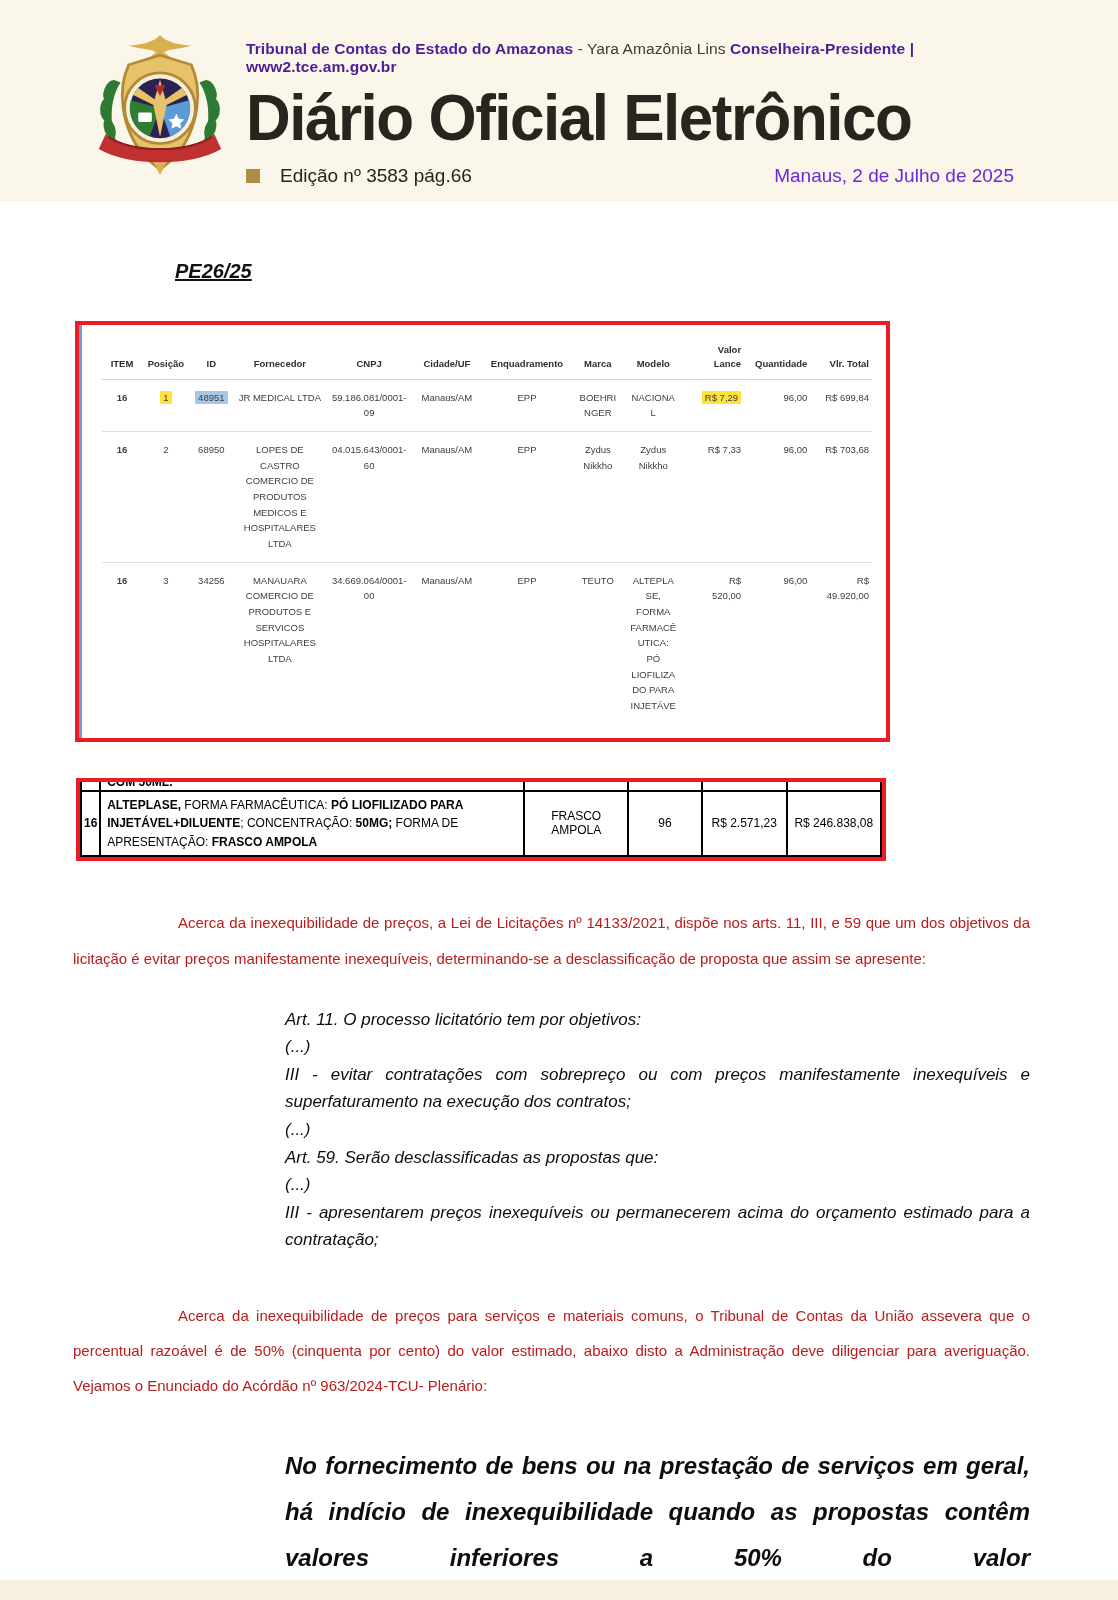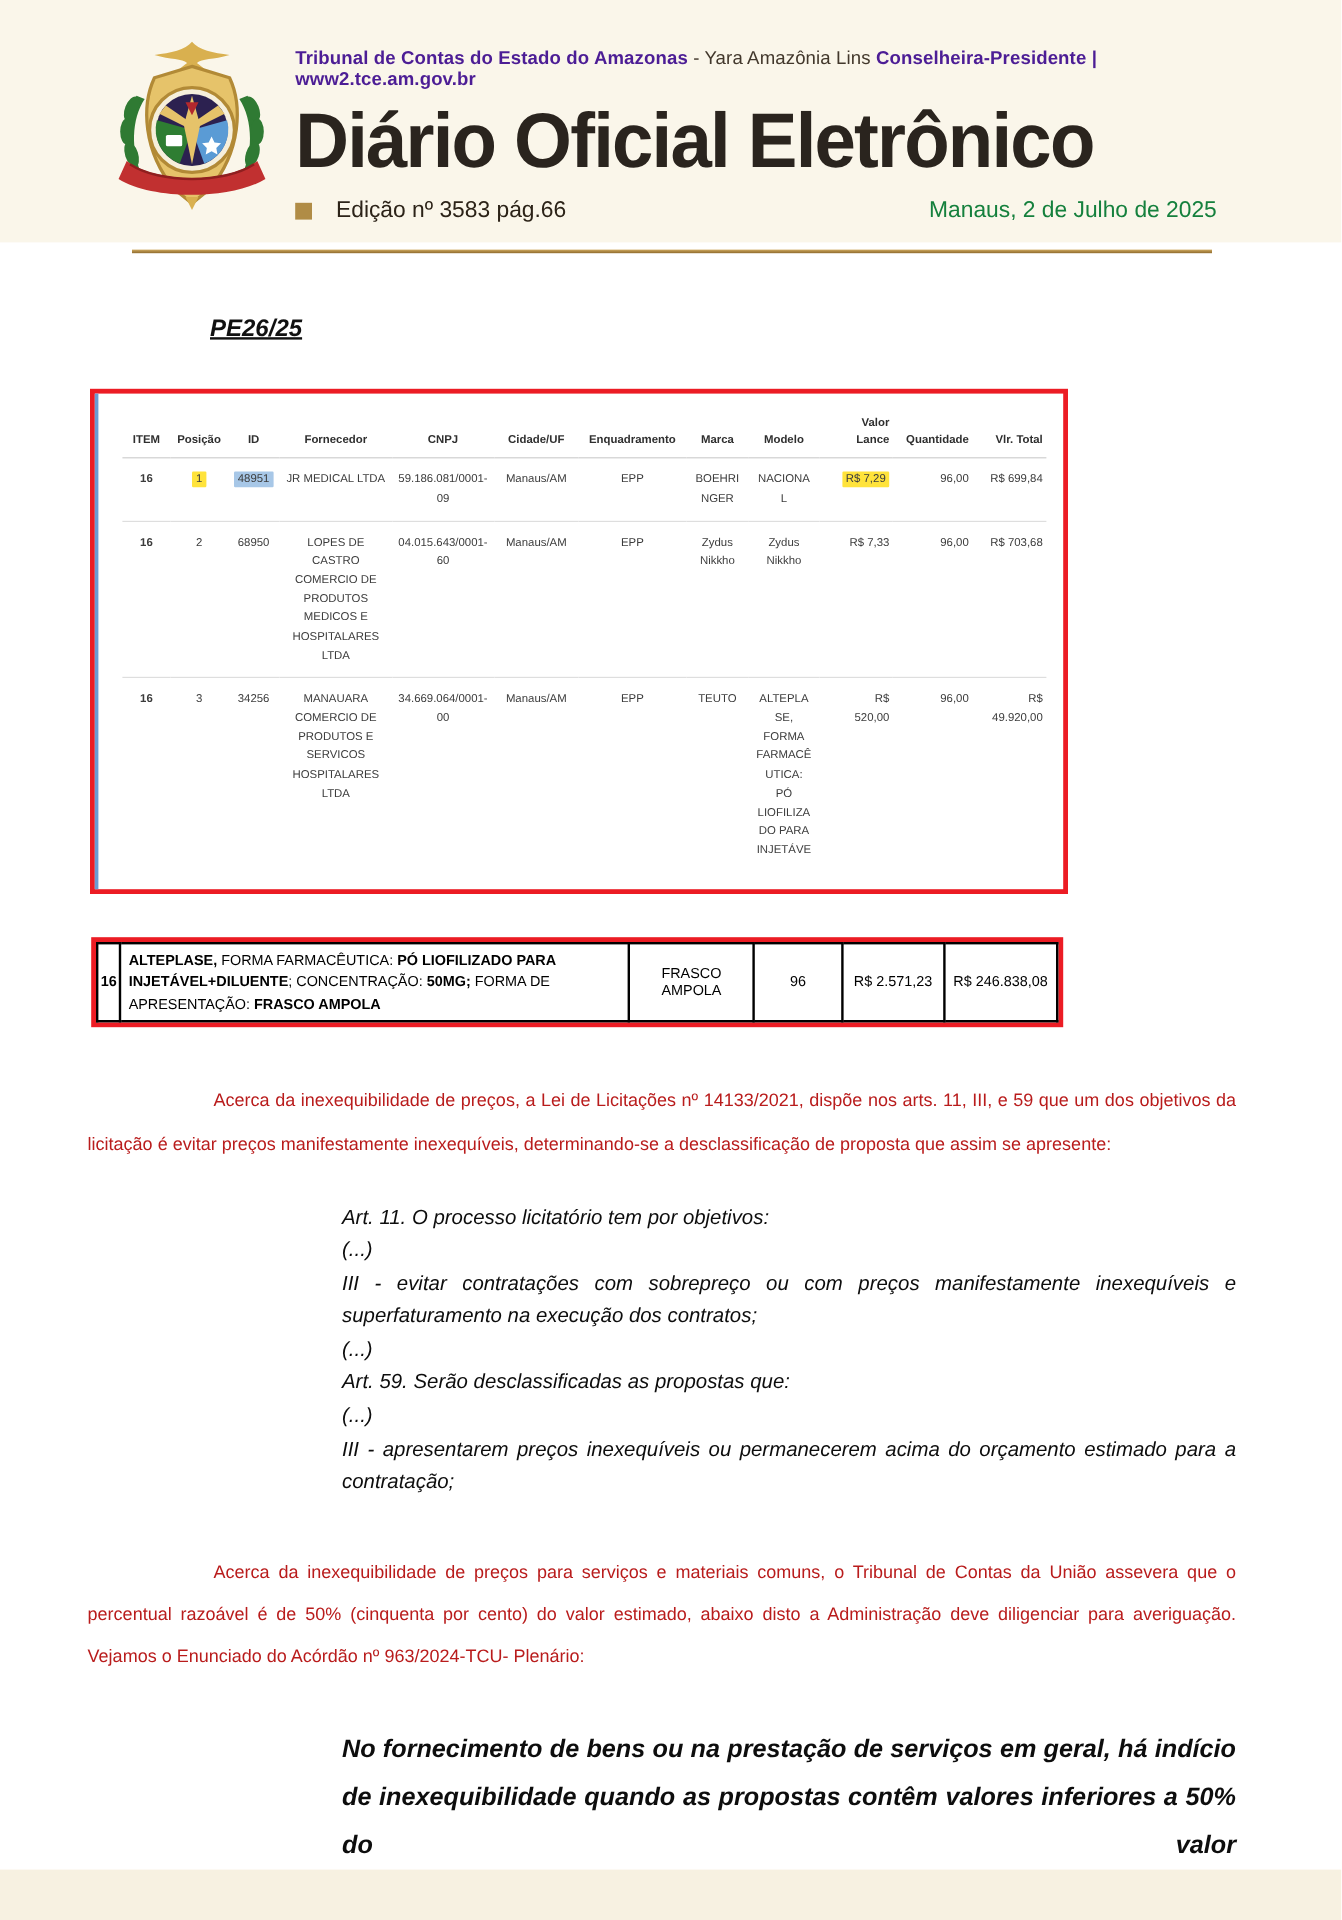--- a/index.html
+++ b/index.html
@@ -10,21 +10,21 @@
   
   .masthead { background:#faf6ea; padding:30px 104px 14px 92px; display:flex; gap:18px; }
   .crest-large { width:136px; height:158px; flex:0 0 auto; }
   .mast-text { flex:1; padding-top:10px; }
   .mast-topline { font-size:15.5px; color:#42382c; letter-spacing:.1px; }
   .mast-topline .b { font-weight:bold; color:#4c1d95; }
   .mast-title { font-size:62px; font-weight:bold; color:#2a241e; letter-spacing:-1.5px; margin-top:8px; line-height:1.05; transform:scaleY(1.04); transform-origin:left top; }
   .mast-bottomline { display:flex; justify-content:space-between; align-items:center; margin-top:16px; }
   .edition { font-size:19px; color:#2c2318; display:flex; align-items:center; gap:20px; }
   .gold-square { width:14px; height:14px; background:#b08c46; display:inline-block; }
-  .mast-date { font-size:19px; color:#15803d; }
+  .mast-date { font-size:19px; color:#6d28d9; }
   .gold-rule { height:9px; width:900px; margin:6px 0 0 110px; background:linear-gradient(to bottom,#cfab61 0%,#b18b47 45%,#8f6c2e 100%); }
 
   
   .doc { flex:1; padding:0 88px 0 73px; }
   .doc-heading { margin:52px 0 0 102px; font-size:20px; font-weight:bold; font-style:italic; text-decoration:underline; color:#111; }
 
   
   .bid-frame { margin:38px 0 0 2px; width:815px; border:4px solid #ec1c24; background:#fff; }
   .bid-inner { border-left:3px solid #6b9bd2; padding:10px 14px 14px 20px; }
   table.bid { width:100%; border-collapse:collapse; table-layout:fixed; font-size:9.5px; color:#3c3c3c; }
@@ -45,21 +45,21 @@
   tr.sum-clip .clip-text { display:block; font-weight:bold; font-size:12px; margin-top:-8px; white-space:nowrap; }
   .sum-item { text-align:center; font-weight:bold; padding:2px !important; }
   .sum-desc { line-height:1.55; }
   .sum-mid { text-align:center; }
 
   
   .para { margin-top:44px; font-size:15px; line-height:2.35; text-align:justify; color:#b91c1c; text-indent:105px; }
   .para + .quote-block { margin-top:30px; }
   .quote-block { margin:30px 0 0 212px; font-size:17px; font-style:italic; color:#0d0d0d; }
   .quote-block p { text-align:justify; line-height:1.62; }
-  .quote-bold { margin:40px 0 0 212px; font-size:21px; font-style:italic; font-weight:bold; line-height:1.9; text-align:justify; text-align-last:justify; color:#0d0d0d; }
+  .quote-bold { margin:40px 0 0 212px; font-size:24px; font-style:italic; font-weight:bold; line-height:1.9; text-align:justify; text-align-last:justify; color:#0d0d0d; }
 
   
   .site-footer { flex:0 0 auto; }
   .footer-band { background:#f7f1e1; padding:20px 0 22px 128px; display:flex; align-items:center; }
 </style>
 </head>
 <body>
 
 <svg width="0" height="0" style="position:absolute" aria-hidden="true">
   <symbol id="crest" viewBox="0 0 100 115">
@@ -226,20 +226,30 @@
       <table class="sum">
         <colgroup>
             <col style="width:2.4%">
             <col style="width:53%">
             <col style="width:13%">
             <col style="width:9.2%">
             <col style="width:10.6%">
             <col style="width:11.8%">
           </colgroup>
         <tbody>
+            <tr class="sum-clip">
+          <td></td>
+          <td>
+                <span class="clip-text">COM 50ML.</span>
+              </td>
+          <td></td>
+          <td></td>
+          <td></td>
+          <td></td>
+        </tr>
         <tr>
           <td class="sum-item">16</td>
           <td class="sum-desc"><span style="font-weight: bold;">ALTEPLASE,</span><span> FORMA FARMACÊUTICA: </span><span style="font-weight: bold;">PÓ LIOFILIZADO PARA INJETÁVEL+DILUENTE</span><span>; CONCENTRAÇÃO: </span><span style="font-weight: bold;">50MG;</span><span> FORMA DE APRESENTAÇÃO: </span><span style="font-weight: bold;">FRASCO AMPOLA</span></td>
           <td class="sum-mid">FRASCO AMPOLA</td>
           <td class="sum-mid">96</td>
           <td class="sum-mid">R$ 2.571,23</td>
           <td class="sum-mid">R$ 246.838,08</td>
         </tr>
       </tbody>
         </table>

